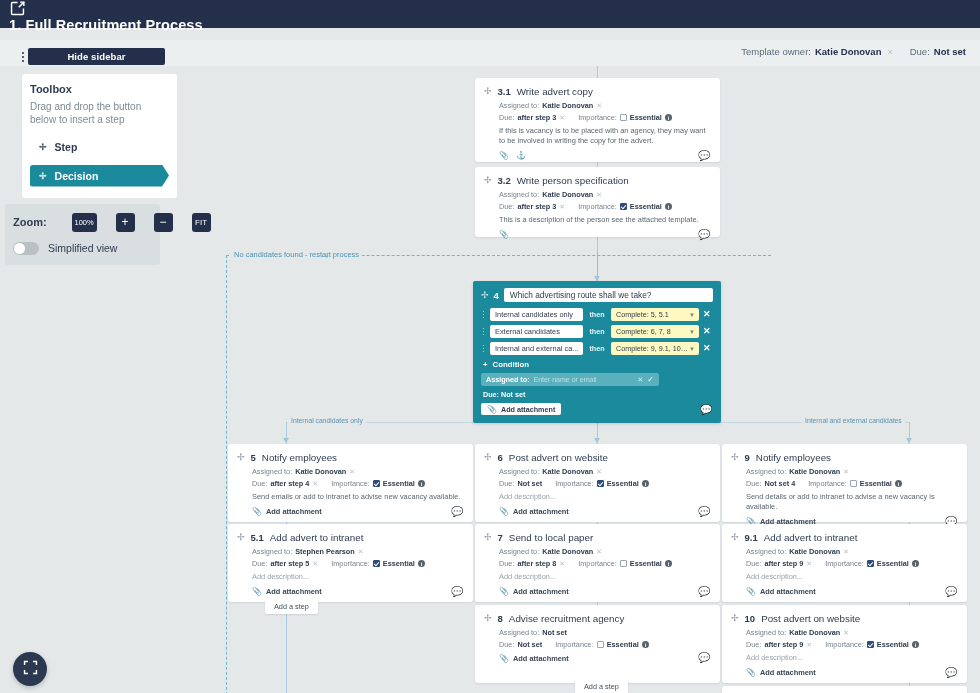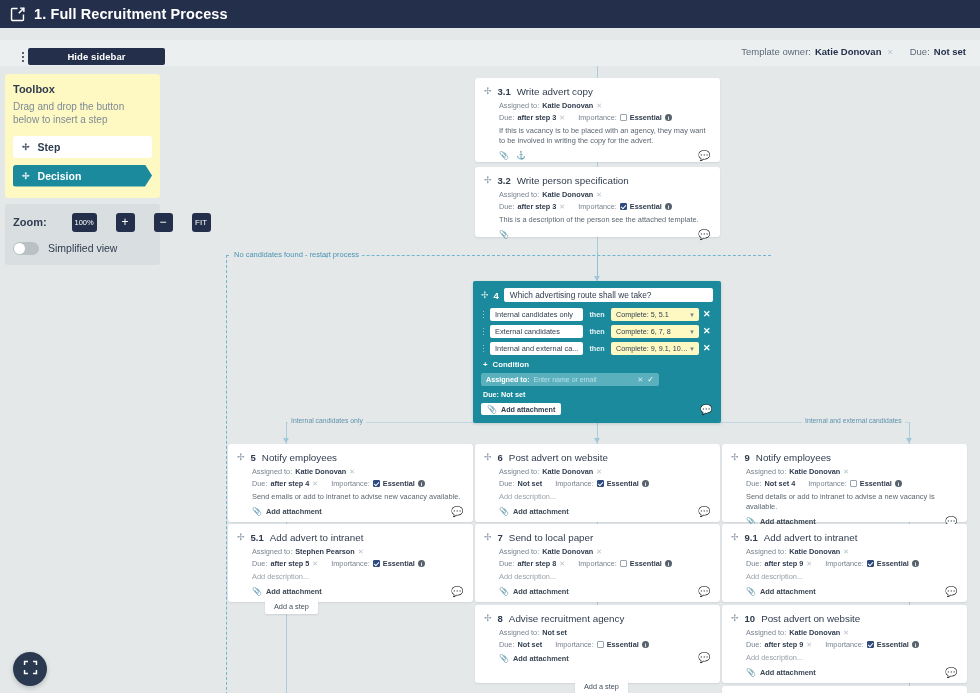--- a/index.html
+++ b/index.html
@@ -7,21 +7,21 @@
     width: 980px; height: 693px;
     font-family: "Liberation Sans", sans-serif;
     background: #e4e8e9;
     overflow: hidden;
   }
   #app { position: relative; width: 980px; height: 693px; }
 
   
   .topbar {
     position: absolute; left: 0; top: 0; width: 980px; height: 28px;
-    background: #24304b; display: flex; align-items: center; padding-left: 9px;
+    background: #24304b; display: flex; align-items: flex-start; padding-left: 9px; flex-direction: column;
   }
   .topbar .ico { width: 17px; height: 17px; margin-right: 8px; flex: none; }
   .topbar .title { color: #ffffff; font-size: 14.5px; font-weight: 600; letter-spacing: .1px; }
 
   
   .headerstrip {
     position: absolute; left: 0; top: 40px; width: 980px; height: 26px;
     background: #eceff0;
   }
   .owner-bar {
@@ -39,22 +39,22 @@
     justify-content: center; gap: 2px; cursor: pointer;
   }
   .kebab i { width: 2px; height: 2px; background: #24304b; border-radius: 50%; display: block; }
   .hide-btn {
     flex: 1; height: 17px; background: #24304b; color: #fff;
     font-size: 9.5px; font-weight: 700; border: none; border-radius: 2px;
     display: flex; align-items: center; justify-content: center; cursor: pointer;
     letter-spacing: .1px;
   }
   .panel {
-    margin-top: 9px; margin-left: 5px; width: 155px;
-    background: #fef9c3; border-radius: 3px; padding: 9px 8px 11px 8px;
+    margin-top: 9px; margin-left: 22px; width: 155px;
+    background: #ffffff; border-radius: 3px; padding: 9px 8px 11px 8px;
   }
   .panel h3 { font-size: 11px; color: #303c4f; font-weight: 700; margin-bottom: 5px; }
   .panel p.hint { font-size: 10px; color: #7e8a95; line-height: 1.33; margin-bottom: 9px; }
   .tool-btn {
     height: 22px; border-radius: 3px; display: flex; align-items: center;
     padding-left: 9px; gap: 8px; font-size: 10.5px; cursor: pointer; margin-bottom: 7px;
     position: relative;
   }
   .tool-step { background: #ffffff; color: #303c4f; font-weight: 600; }
   .tool-decision {

